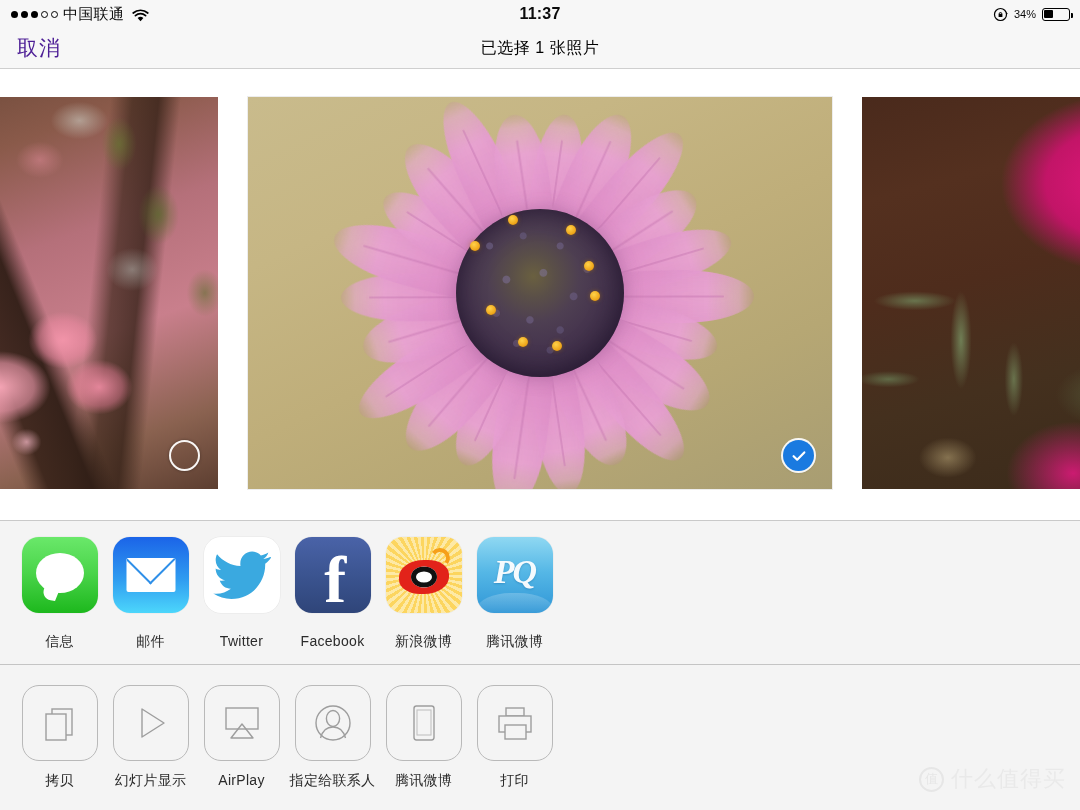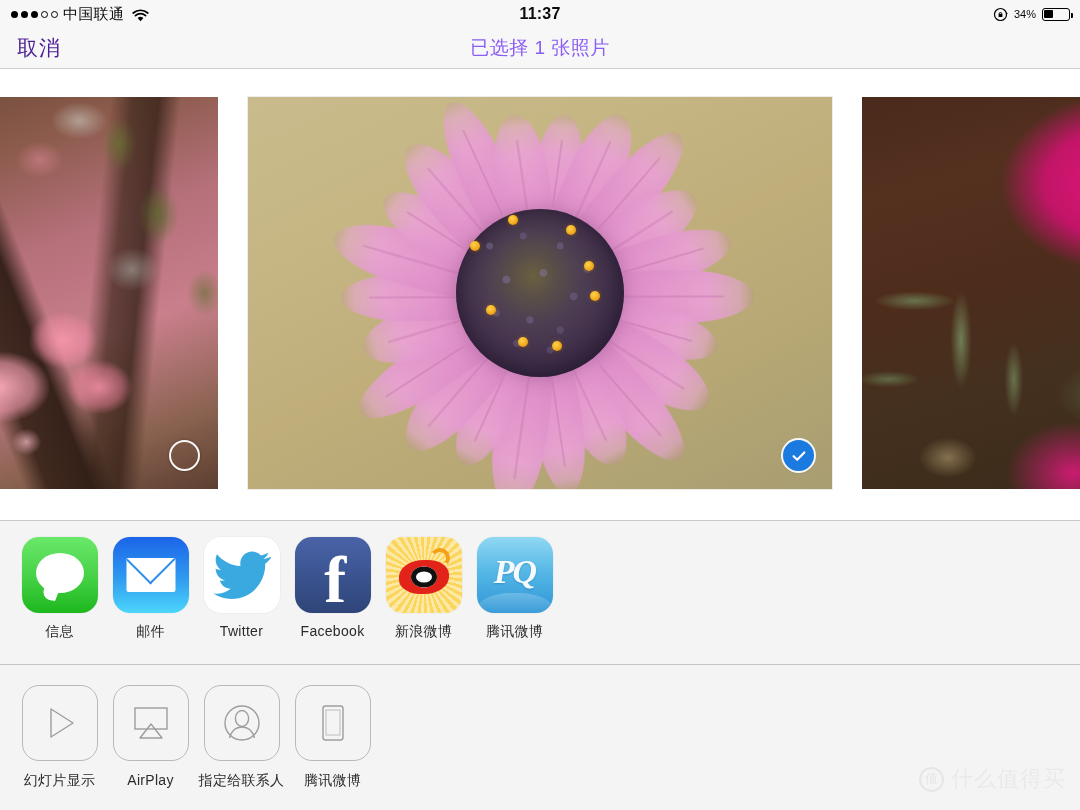--- a/index.html
+++ b/index.html
@@ -45,21 +45,21 @@
     position:absolute; top:28px; left:0; width:1080px; height:41px;
     background:#f7f7f7; border-bottom:1px solid #cfcfcf;
     display:flex; align-items:center;
   }
   .nav-cancel {
     position:absolute; left:17px; font-size:21px; color:#4c1d95;
     cursor:pointer; letter-spacing:1px;
   }
   .nav-title {
     position:absolute; left:0; right:0; text-align:center;
-    font-size:19px; color:#8b5cf6; letter-spacing:0.5px;
+    font-size:16px; color:#000000; letter-spacing:0.5px;
   }
 
   
   .photostrip {
     position:absolute; top:69px; left:0; width:1080px; height:451px;
     background:#ffffff;
   }
   .photo {
     position:absolute; top:28px; height:392px; overflow:hidden;
   }
@@ -187,21 +187,21 @@
   .app-row {
     position:absolute; top:0; left:0; width:1080px; height:143px;
     display:flex; align-items:flex-start; padding-left:14px; padding-top:16px;
   }
   .app-item { width:91px; display:flex; flex-direction:column; align-items:center; cursor:pointer; }
   .app-icon {
     width:76px; height:76px; border-radius:17px; position:relative; overflow:hidden;
     box-shadow:0 0 0 0.5px rgba(0,0,0,.06);
   }
   .app-label {
-    margin-top:10px; font-size:14px; color:#2b2b2b; white-space:nowrap; letter-spacing:.3px;
+    margin-top:20px; font-size:14px; color:#2b2b2b; white-space:nowrap; letter-spacing:.3px;
   }
 
   
   .ic-messages { background:linear-gradient(180deg,#6ae86a 0%,#4ad44a 48%,#1db81d 100%); }
   .bubble {
     position:absolute; left:50%; top:48%; transform:translate(-50%,-50%);
     width:48px; height:40px; background:#fff; border-radius:50%;
   }
   .bubble::after {
     content:""; position:absolute; left:7px; bottom:-7px; width:15px; height:15px;
@@ -437,20 +437,29 @@
         </div>
         <div class="app-label">腾讯微博</div>
       </div>
 
     </div>
 
     <div class="divider-mid"></div>
 
     <div class="action-row">
 
+      <div class="act-item">
+        <div class="act-icon">
+          <svg width="44" height="44" viewBox="0 0 44 44">
+            <rect x="14" y="8" width="20" height="26" fill="none" stroke="#9d9d9d" stroke-width="1.4"></rect>
+            <rect x="8" y="13" width="20" height="26" fill="#f4f4f4" stroke="#9d9d9d" stroke-width="1.4"></rect>
+          </svg>
+        </div>
+        <div class="act-label">拷贝</div>
+      </div>
 
       <div class="act-item">
         <div class="act-icon">
           <svg width="44" height="44" viewBox="0 0 44 44">
             <path d="M13 8 L35 22 L13 36 Z" fill="none" stroke="#9d9d9d" stroke-width="1.4" stroke-linejoin="round"></path>
           </svg>
         </div>
         <div class="act-label">幻灯片显示</div>
       </div>
 
@@ -478,20 +487,30 @@
       <div class="act-item">
         <div class="act-icon">
           <svg width="44" height="44" viewBox="0 0 44 44">
             <rect x="12" y="5" width="20" height="34" rx="2.4" fill="none" stroke="#9d9d9d" stroke-width="1.4"></rect>
             <rect x="15" y="9" width="14" height="25" fill="none" stroke="#c2c2c2" stroke-width="1.1"></rect>
           </svg>
         </div>
         <div class="act-label">腾讯微博</div>
       </div>
 
+      <div class="act-item">
+        <div class="act-icon">
+          <svg width="48" height="44" viewBox="0 0 48 44">
+            <rect x="15" y="7" width="18" height="8" fill="none" stroke="#9d9d9d" stroke-width="1.4"></rect>
+            <rect x="8" y="15" width="32" height="16" fill="#f4f4f4" stroke="#9d9d9d" stroke-width="1.4"></rect>
+            <rect x="14" y="24" width="21" height="14" fill="#f4f4f4" stroke="#9d9d9d" stroke-width="1.4"></rect>
+          </svg>
+        </div>
+        <div class="act-label">打印</div>
+      </div>
     </div>
 
     <div class="watermark">
       <span class="wm-badge">值</span>
       <span class="wm-text">什么值得买</span>
     </div>
   </div>
 </div>
 
 </body></html>

